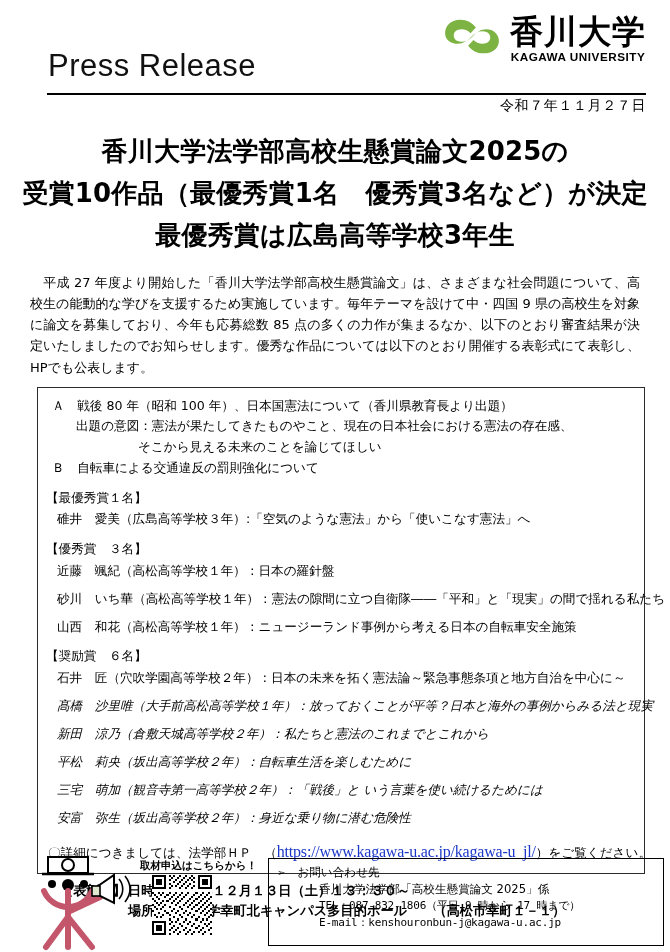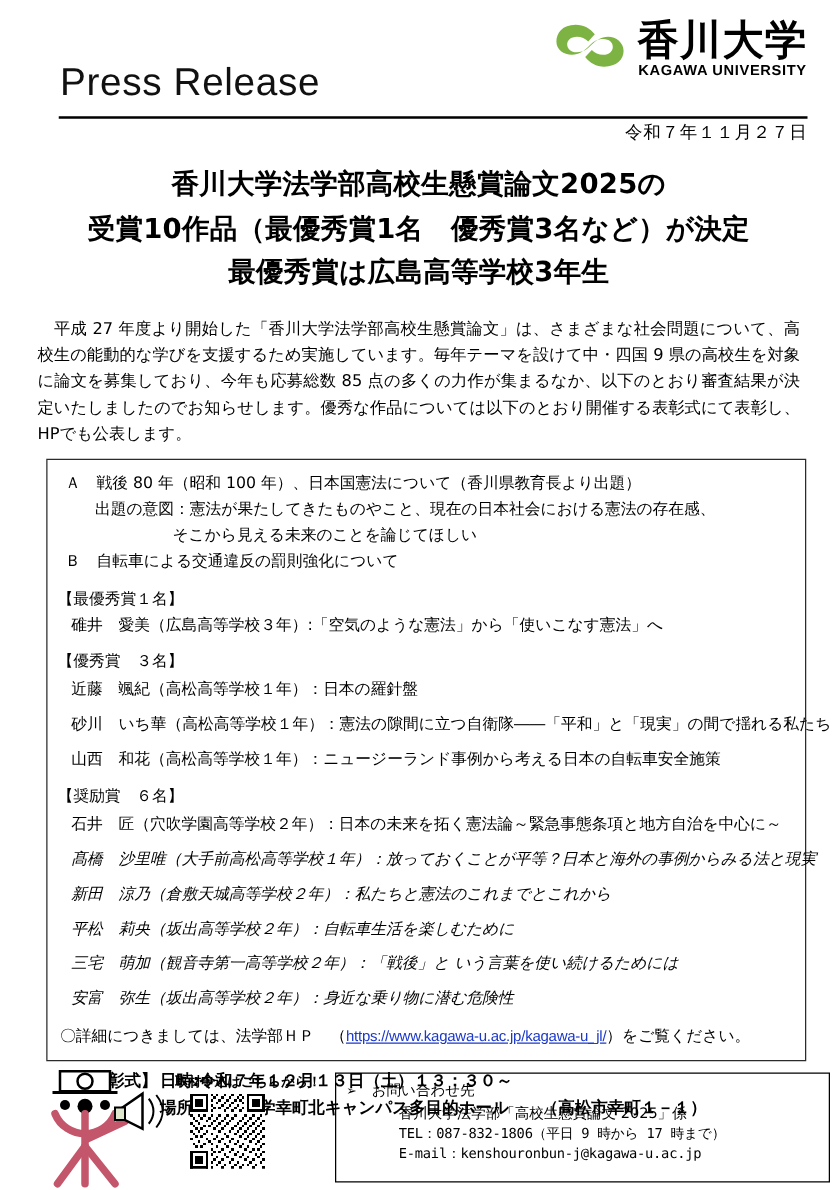--- a/index.html
+++ b/index.html
@@ -72,21 +72,21 @@
     font-family: "DejaVu Sans", sans-serif;
     letter-spacing: 0.6px;
   }
 
   
   .title {
     margin-top: 18px;
     text-align: center;
     font-family: "DejaVu Sans", sans-serif;
     font-weight: bold;
-    font-size: 22px;
+    font-size: 26px;
     line-height: 1.62;
     letter-spacing: 0.2px;
   }
   .title div { white-space: nowrap; }
 
   
   .intro {
     margin: 16px 30px 0 30px;
     font-size: 13px;
     line-height: 1.62;
@@ -123,22 +123,22 @@
   .award-group.encourage .award-row + .award-row { margin-top: 9px; font-style: italic; }
   .name { display: inline-block; }
   .url-row {
     margin-top: 12px;
     margin-left: 2px;
     white-space: nowrap;
   }
   .url-link {
     color: #1b38c8;
     text-decoration: underline;
-    font-family: Liberation Sans, sans-serif;
-    font-size: 12px;
+    font-family: Liberation Serif, serif;
+    font-size: 16px;
     letter-spacing: -0.2px;
   }
 
   
   .ceremony {
     margin: 7px 0 0 0;
     font-family: "DejaVu Sans", sans-serif;
     font-size: 13.2px;
     line-height: 1.55;
     font-weight: bold;

